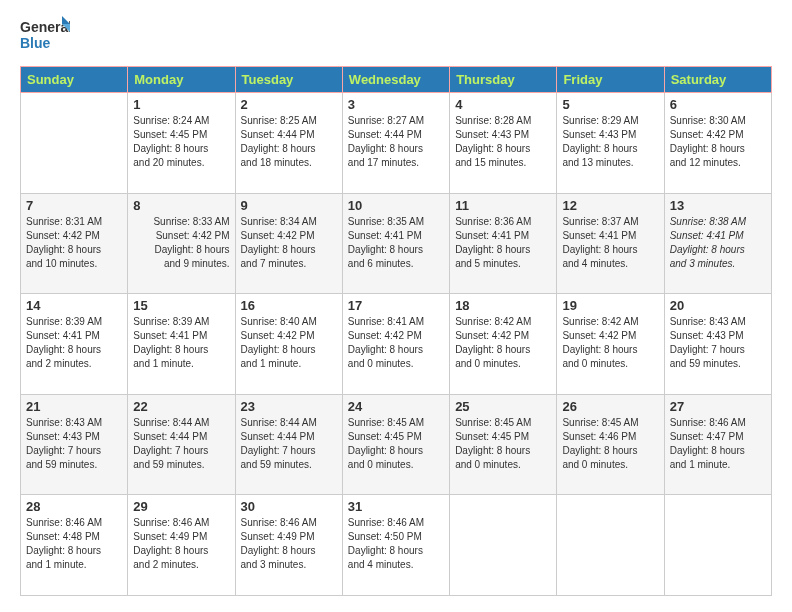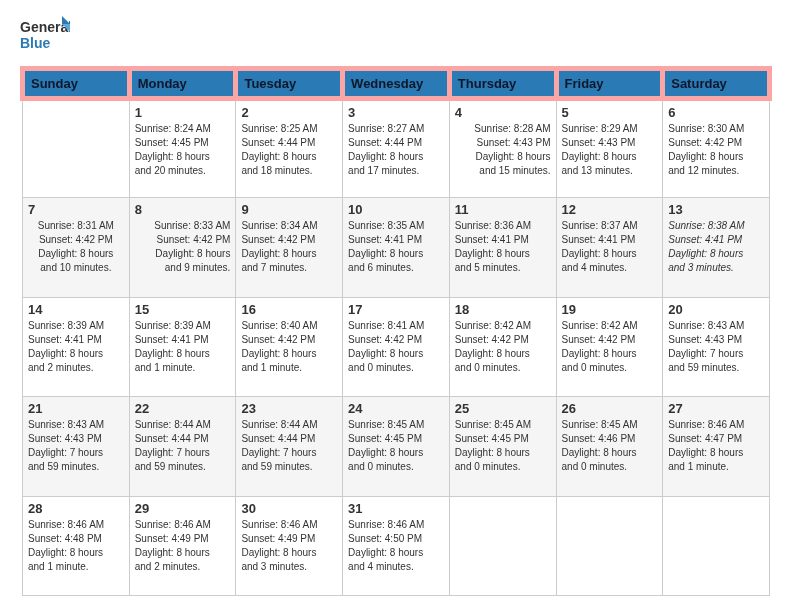--- a/index.html
+++ b/index.html
@@ -40,26 +40,26 @@
       font-size: 14px;
       color: #555;
     }
     .calendar-table {
       width: 100%;
       border-collapse: collapse;
       flex: 1;
     }
     .calendar-table th {
       background-color: #2a7ab5;
-      color: #0f172a;
+      color: #bef264;
       text-align: left;
       padding: 5px 6px;
       font-size: 13px;
       font-weight: bold;
-      border: 5px solid #fca5a5;
+      border: 1px solid #fca5a5;
     }
     .calendar-table td {
       border: 1px solid #ccc;
       vertical-align: top;
       padding: 4px 5px;
       width: calc(100% / 7);
       height: 88px;
     }
     .day-number {
       font-size: 13px;
@@ -130,21 +130,21 @@
           </td>
           <td>
             <span class="day-number">3</span>
             <div class="day-info" style="white-space: pre-line;">Sunrise: 8:27 AM
 Sunset: 4:44 PM
 Daylight: 8 hours
 and 17 minutes.</div>
           </td>
           <td>
             <span class="day-number">4</span>
-            <div class="day-info" style="white-space: pre-line; text-align: right;">Sunrise: 8:28 AM
+            <div class="day-info" style="white-space: pre-line;">Sunrise: 8:28 AM
 Sunset: 4:43 PM
 Daylight: 8 hours
 and 15 minutes.</div>
           </td>
           <td>
             <span class="day-number">5</span>
             <div class="day-info" style="white-space: pre-line;">Sunrise: 8:29 AM
 Sunset: 4:43 PM
 Daylight: 8 hours
 and 13 minutes.</div>
@@ -153,21 +153,21 @@
             <span class="day-number">6</span>
             <div class="day-info" style="white-space: pre-line;">Sunrise: 8:30 AM
 Sunset: 4:42 PM
 Daylight: 8 hours
 and 12 minutes.</div>
           </td>
         </tr>
         <tr>
           <td>
             <span class="day-number">7</span>
-            <div class="day-info" style="white-space: pre-line; text-align: center;">Sunrise: 8:31 AM
+            <div class="day-info" style="white-space: pre-line;">Sunrise: 8:31 AM
 Sunset: 4:42 PM
 Daylight: 8 hours
 and 10 minutes.</div>
           </td>
           <td>
             <span class="day-number">8</span>
             <div class="day-info" style="white-space: pre-line; text-align: right;">Sunrise: 8:33 AM
 Sunset: 4:42 PM
 Daylight: 8 hours
 and 9 minutes.</div>

